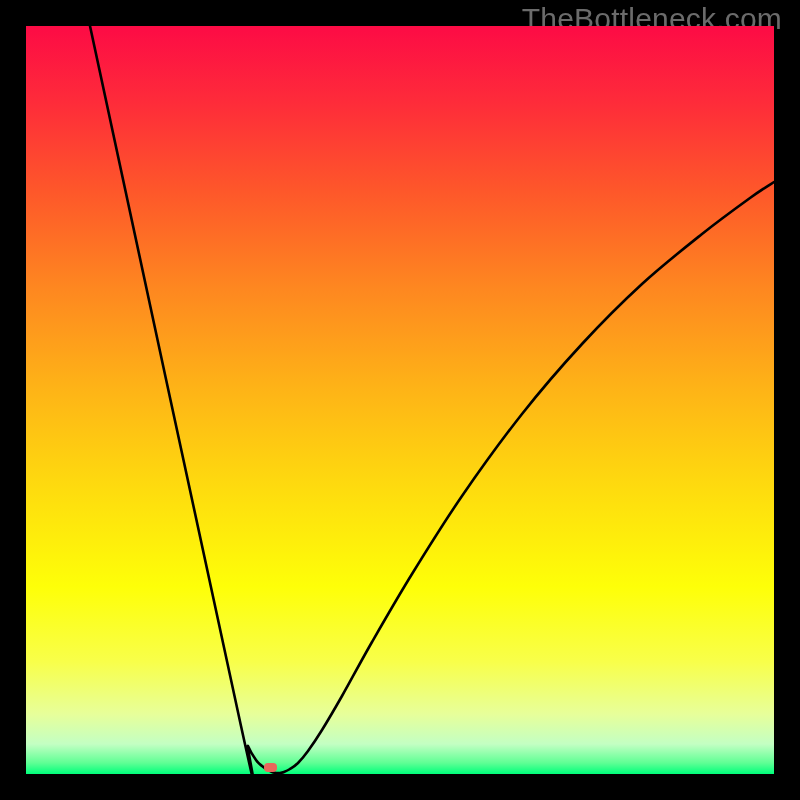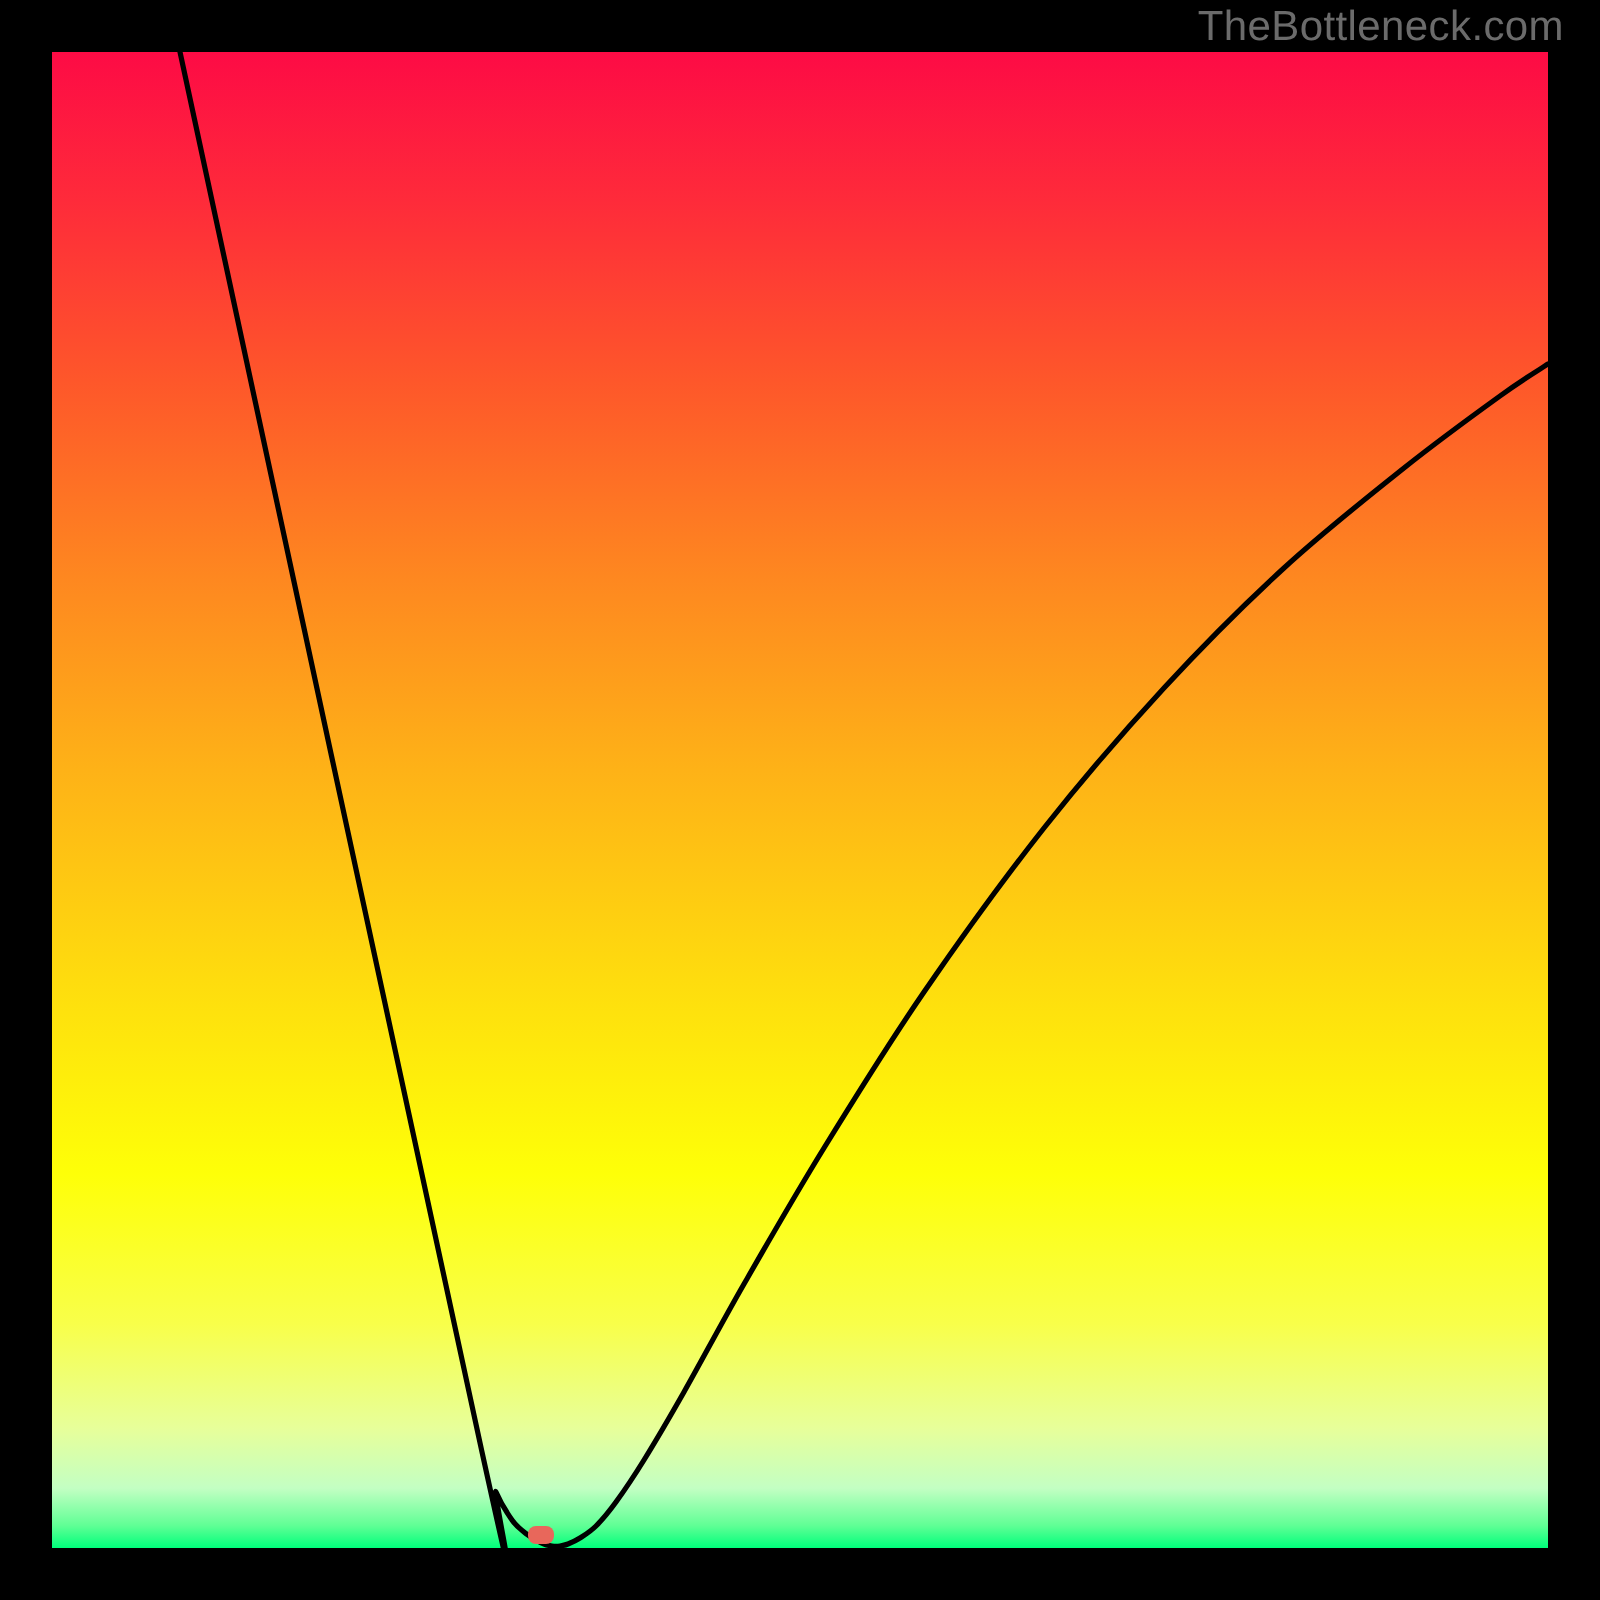--- a/index.html
+++ b/index.html
@@ -53,21 +53,21 @@
     width: 13px;
     height: 9px;
     border-radius: 4px;
     background: #e8675b;
   }
   .watermark {
     position: absolute;
     top: 2px;
     right: 18px;
     font-family: Arial, Helvetica, sans-serif;
-    font-size: 21px;
+    font-size: 30px;
     font-weight: 500;
     color: #6b6b6b;
     letter-spacing: 0.2px;
   }
 </style>
 </head>
 <body>
 
 <div class="watermark">TheBottleneck.com</div>
 

